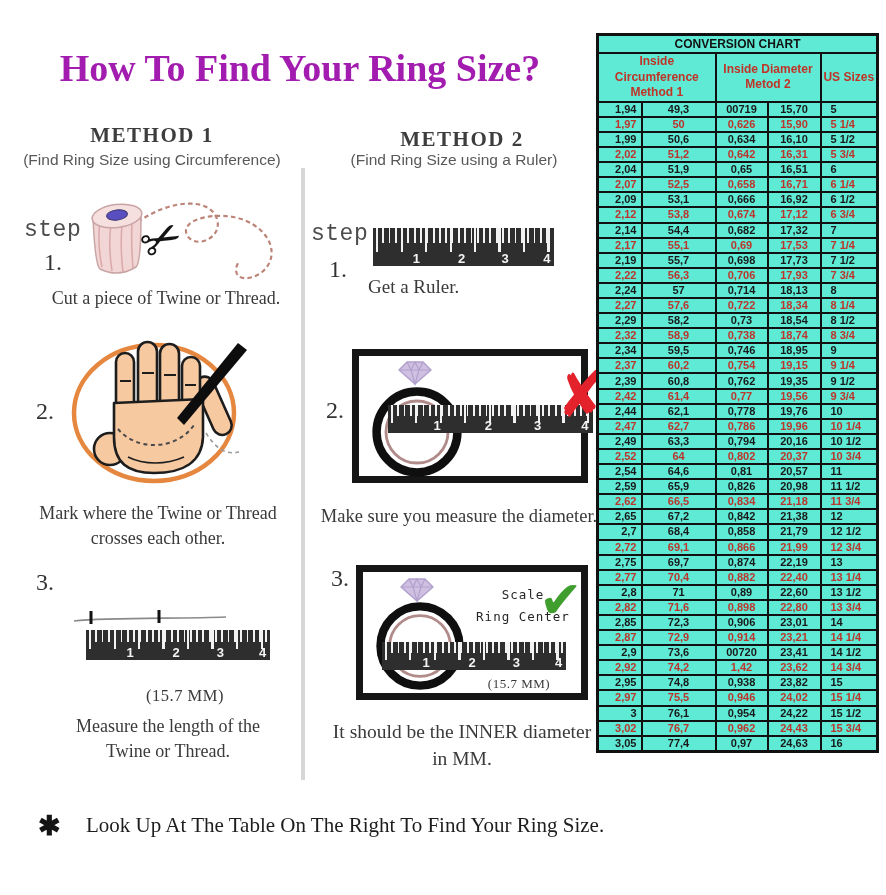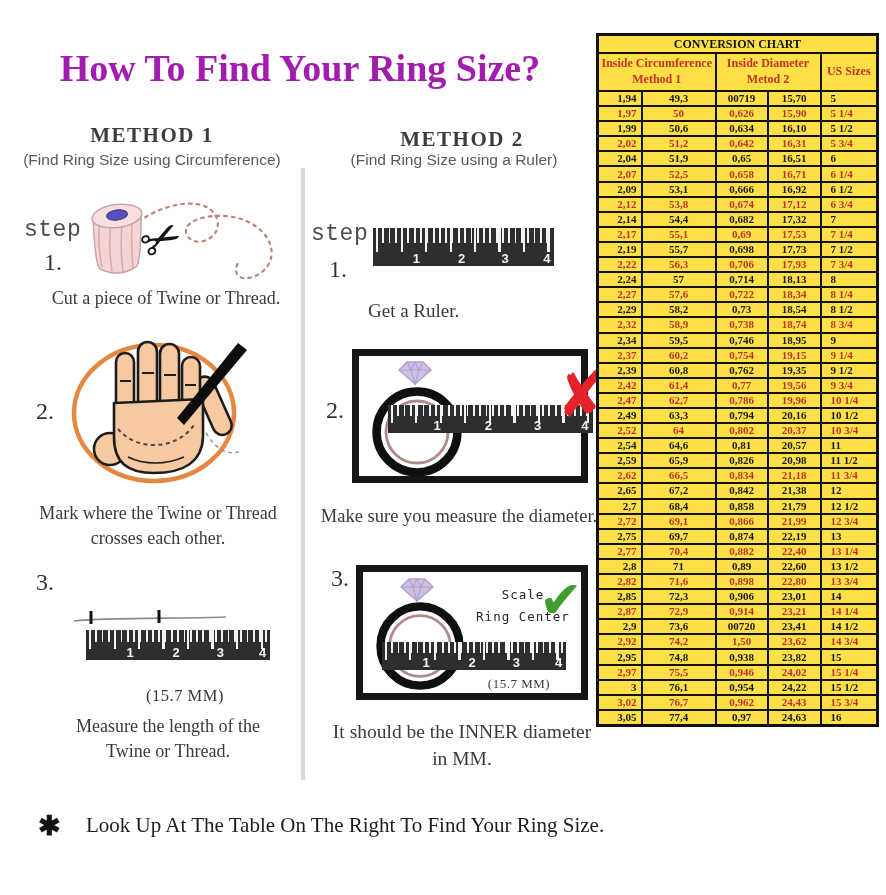--- a/index.html
+++ b/index.html
@@ -60,21 +60,21 @@
   .scale-label {
     position:absolute; font-family:"DejaVu Sans Mono","Liberation Mono", monospace;
     font-size:12.5px; color:#262626; text-align:center; line-height:1.75; letter-spacing:1px;
   }
   .frame-note { position:absolute; font-size:13px; color:#3a3a3a; text-align:center; letter-spacing:.5px; }
 
   
   .conv-table {
     position:absolute; left:596px; top:33px;
     border-collapse:collapse; table-layout:fixed;
-    font-family:Liberation Serif, serif; background:#fde047;
+    font-family:Liberation Sans, sans-serif; background:#5eead4;
     border:3px solid #111;
   }
   .conv-table td { border:2px solid #111; padding:0; overflow:hidden; white-space:nowrap; }
   .conv-table .t-title { text-align:center; font-weight:bold; font-size:12px; color:#111; height:16px; }
   .conv-table .t-group { text-align:center; font-weight:bold; font-size:12px; color:#c03428; height:36px; line-height:1.3; white-space:normal; }
   .conv-table .t-sub { text-align:center; font-weight:bold; font-size:11.5px; color:#191919; height:14px; }
   .conv-table .d { font-weight:bold; font-size:11px; color:#191919; height:13.1px; line-height:13px; }
   .conv-table .c0 { text-align:right; padding-right:4px; }
   .conv-table .c1, .conv-table .c2, .conv-table .c3 { text-align:center; }
   .conv-table .c4 { text-align:left; padding-left:9px; }
@@ -165,21 +165,21 @@
   <div class="ruler" style="left:373px; top:228px; width:181px; height:38px;">
     <div class="minor"></div>
     <div class="major"></div>
     <span class="num" style="left:24%;">1</span>
     <span class="num" style="left:49%;">2</span>
     <span class="num" style="left:73%;">3</span>
     <span class="num" style="left:96%;">4</span>
   </div>
 
   <div class="step-num" style="left:329px; top:256px;">1.</div>
-  <div class="caption-left" style="left:368px; top:300px;">Get a Ruler.</div>
+  <div class="caption-left" style="left:368px; top:276px;">Get a Ruler.</div>
 
   <div class="step-num" style="left:326px; top:397px;">2.</div>
 
   <div class="frame" style="left:352px; top:349px; width:236px; height:134px;">
     <svg class="abs" style="left:36px; top:4px;" width="40" height="26" viewBox="0 0 40 26">
       <polygon points="4,10 12,2 28,2 36,10 20,24" fill="#cfc0e2" stroke="#b2a0cd" stroke-width="1.5" stroke-linejoin="round"></polygon>
       <path d="M4,10 H36 M12,2 L16,10 L20,24 L24,10 L28,2 M16,10 L20,2 L24,10" fill="none" stroke="#b2a0cd" stroke-width="1.2"></path>
     </svg>
     <svg class="abs" style="left:11px; top:29px;" width="94" height="94" viewBox="0 0 100 100">
       <circle cx="50" cy="50" r="43" fill="none" stroke="#0f0f0f" stroke-width="9"></circle>
@@ -385,20 +385,27 @@
           <td class="d c3">19,35</td>
           <td class="d c4">9 1/2</td>
         </tr>
         <tr class="alt">
           <td class="d c0">2,42</td>
           <td class="d c1">61,4</td>
           <td class="d c2">0,77</td>
           <td class="d c3">19,56</td>
           <td class="d c4">9 3/4</td>
         </tr>
+        <tr>
+          <td class="d c0">2,44</td>
+          <td class="d c1">62,1</td>
+          <td class="d c2">0,778</td>
+          <td class="d c3">19,76</td>
+          <td class="d c4">10</td>
+        </tr>
         <tr class="alt">
           <td class="d c0">2,47</td>
           <td class="d c1">62,7</td>
           <td class="d c2">0,786</td>
           <td class="d c3">19,96</td>
           <td class="d c4">10 1/4</td>
         </tr>
         <tr>
           <td class="d c0">2,49</td>
           <td class="d c1">63,3</td>
@@ -500,21 +507,21 @@
         <tr>
           <td class="d c0">2,9</td>
           <td class="d c1">73,6</td>
           <td class="d c2">00720</td>
           <td class="d c3">23,41</td>
           <td class="d c4">14 1/2</td>
         </tr>
         <tr class="alt">
           <td class="d c0">2,92</td>
           <td class="d c1">74,2</td>
-          <td class="d c2">1,50</td>
+          <td class="d c2">1,42</td>
           <td class="d c3">23,62</td>
           <td class="d c4">14 3/4</td>
         </tr>
         <tr>
           <td class="d c0">2,95</td>
           <td class="d c1">74,8</td>
           <td class="d c2">0,938</td>
           <td class="d c3">23,82</td>
           <td class="d c4">15</td>
         </tr>

